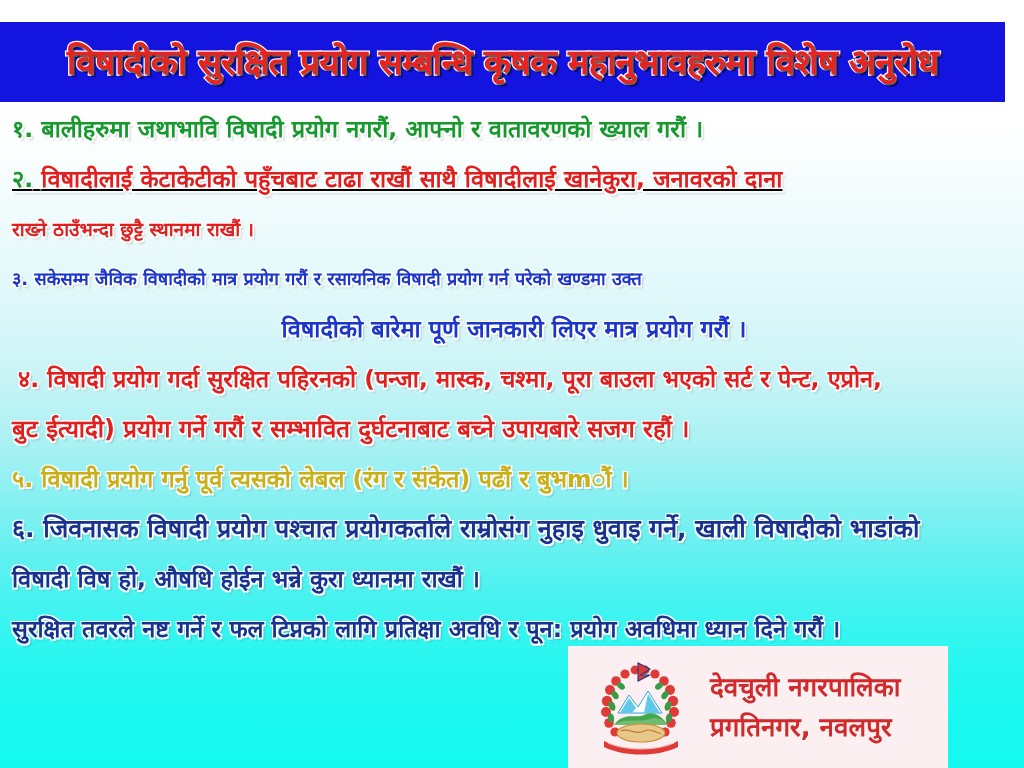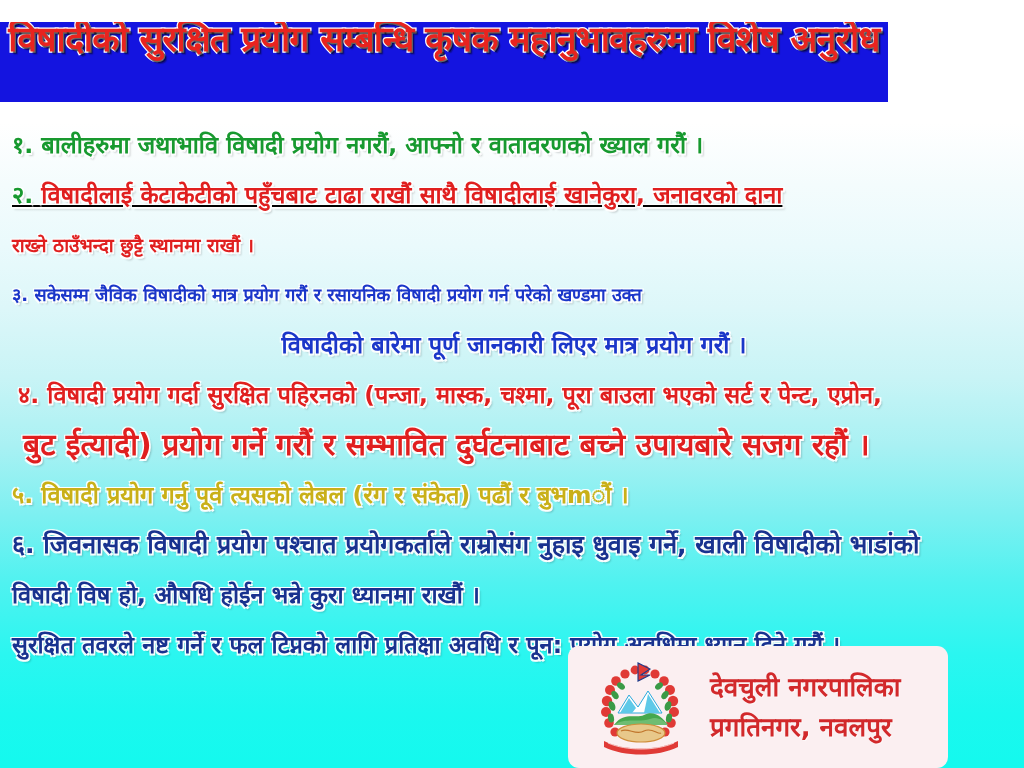--- a/index.html
+++ b/index.html
@@ -31,24 +31,25 @@
         #1af8ef 93%,
         #14f9ee 100%);
     overflow: hidden;
   }
 
   
   #title-bar {
     position: absolute;
     left: 0;
     top: 22px;
-    width: 888px;
+    width: 1005px;
     height: 80px;
     background: #1414e0;
     display: flex;
+    align-items: center;
     justify-content: center;
     overflow: hidden;
   }
   #title-text {
     font-family: "DejaVu Sans", sans-serif;
     font-weight: bold;
     font-size: 35px;
     line-height: 1;
     white-space: nowrap;
     color: #e8231f;
@@ -58,21 +59,21 @@
       2px 2px 0 rgba(0,0,0,0.45),
       3px 3px 1px rgba(0,0,0,0.3);
     letter-spacing: -0.5px;
     transform: scaleX(1.0);
   }
 
   
   #body-block {
     position: absolute;
     left: 12px;
-    top: 120px;
+    top: 104px;
     width: 1004px;
   }
   .line {
     font-family: "DejaVu Sans", sans-serif;
     font-weight: bold;
     font-size: 23.5px;
     line-height: 50px;
     white-space: nowrap;
     letter-spacing: 0px;
     text-shadow:
@@ -95,21 +96,20 @@
     position: absolute;
     left: 568px;
     top: 646px;
     width: 380px;
     height: 122px;
     background: #fbeff1;
     display: flex;
     align-items: center;
     padding-left: 26px;
     box-sizing: border-box;
-    border-radius: 11px;
   }
   #emblem {
     width: 92px;
     height: 100px;
     flex: 0 0 92px;
     position: relative;
   }
   #footer-text {
     margin-left: 24px;
     font-family: "DejaVu Sans", sans-serif;
@@ -146,21 +146,21 @@
     <div class="line" style="font-size: 18px;">
       <span class="c-blue">३.</span>
       <span class="c-blue">सकेसम्म जैविक विषादीको मात्र प्रयोग गरौं र रसायनिक विषादी प्रयोग गर्न परेको खण्डमा उक्त</span>
     </div>
     <div class="line c-blue" style="font-size: 23.5px; text-align: center;">विषादीको बारेमा पूर्ण जानकारी लिएर मात्र प्रयोग गरौं ।</div>
 
     <div class="line" style="font-size: 23.5px; margin-left: 6px;">
       <span class="c-red">४.</span>
       <span class="c-red">विषादी प्रयोग गर्दा सुरक्षित पहिरनको (पन्जा, मास्क, चश्मा, पूरा बाउला भएको सर्ट र पेन्ट, एप्रोन,</span>
     </div>
-    <div class="line c-red" style="font-size: 30px; margin-left: 11px;">बुट ईत्यादी) प्रयोग गर्ने गरौं र सम्भावित दुर्घटनाबाट बच्ने उपायबारे सजग रहौं ।</div>
+    <div class="line c-red" style="font-size: 24px;">बुट ईत्यादी) प्रयोग गर्ने गरौं र सम्भावित दुर्घटनाबाट बच्ने उपायबारे सजग रहौं ।</div>
 
     <div class="line" style="font-size: 23.5px;">
       <span class="c-olive">५.</span>
       <span class="c-olive">विषादी प्रयोग गर्नु पूर्व त्यसको लेबल (रंग र संकेत) पढौं र बुभmौं ।</span>
     </div>
 
     <div class="line" style="font-size: 25px;">
       <span class="c-navy">६.</span>
       <span class="c-navy">जिवनासक विषादी प्रयोग पश्चात प्रयोगकर्ताले राम्रोसंग नुहाइ धुवाइ गर्ने, खाली विषादीको भाडांको</span>
     </div>

